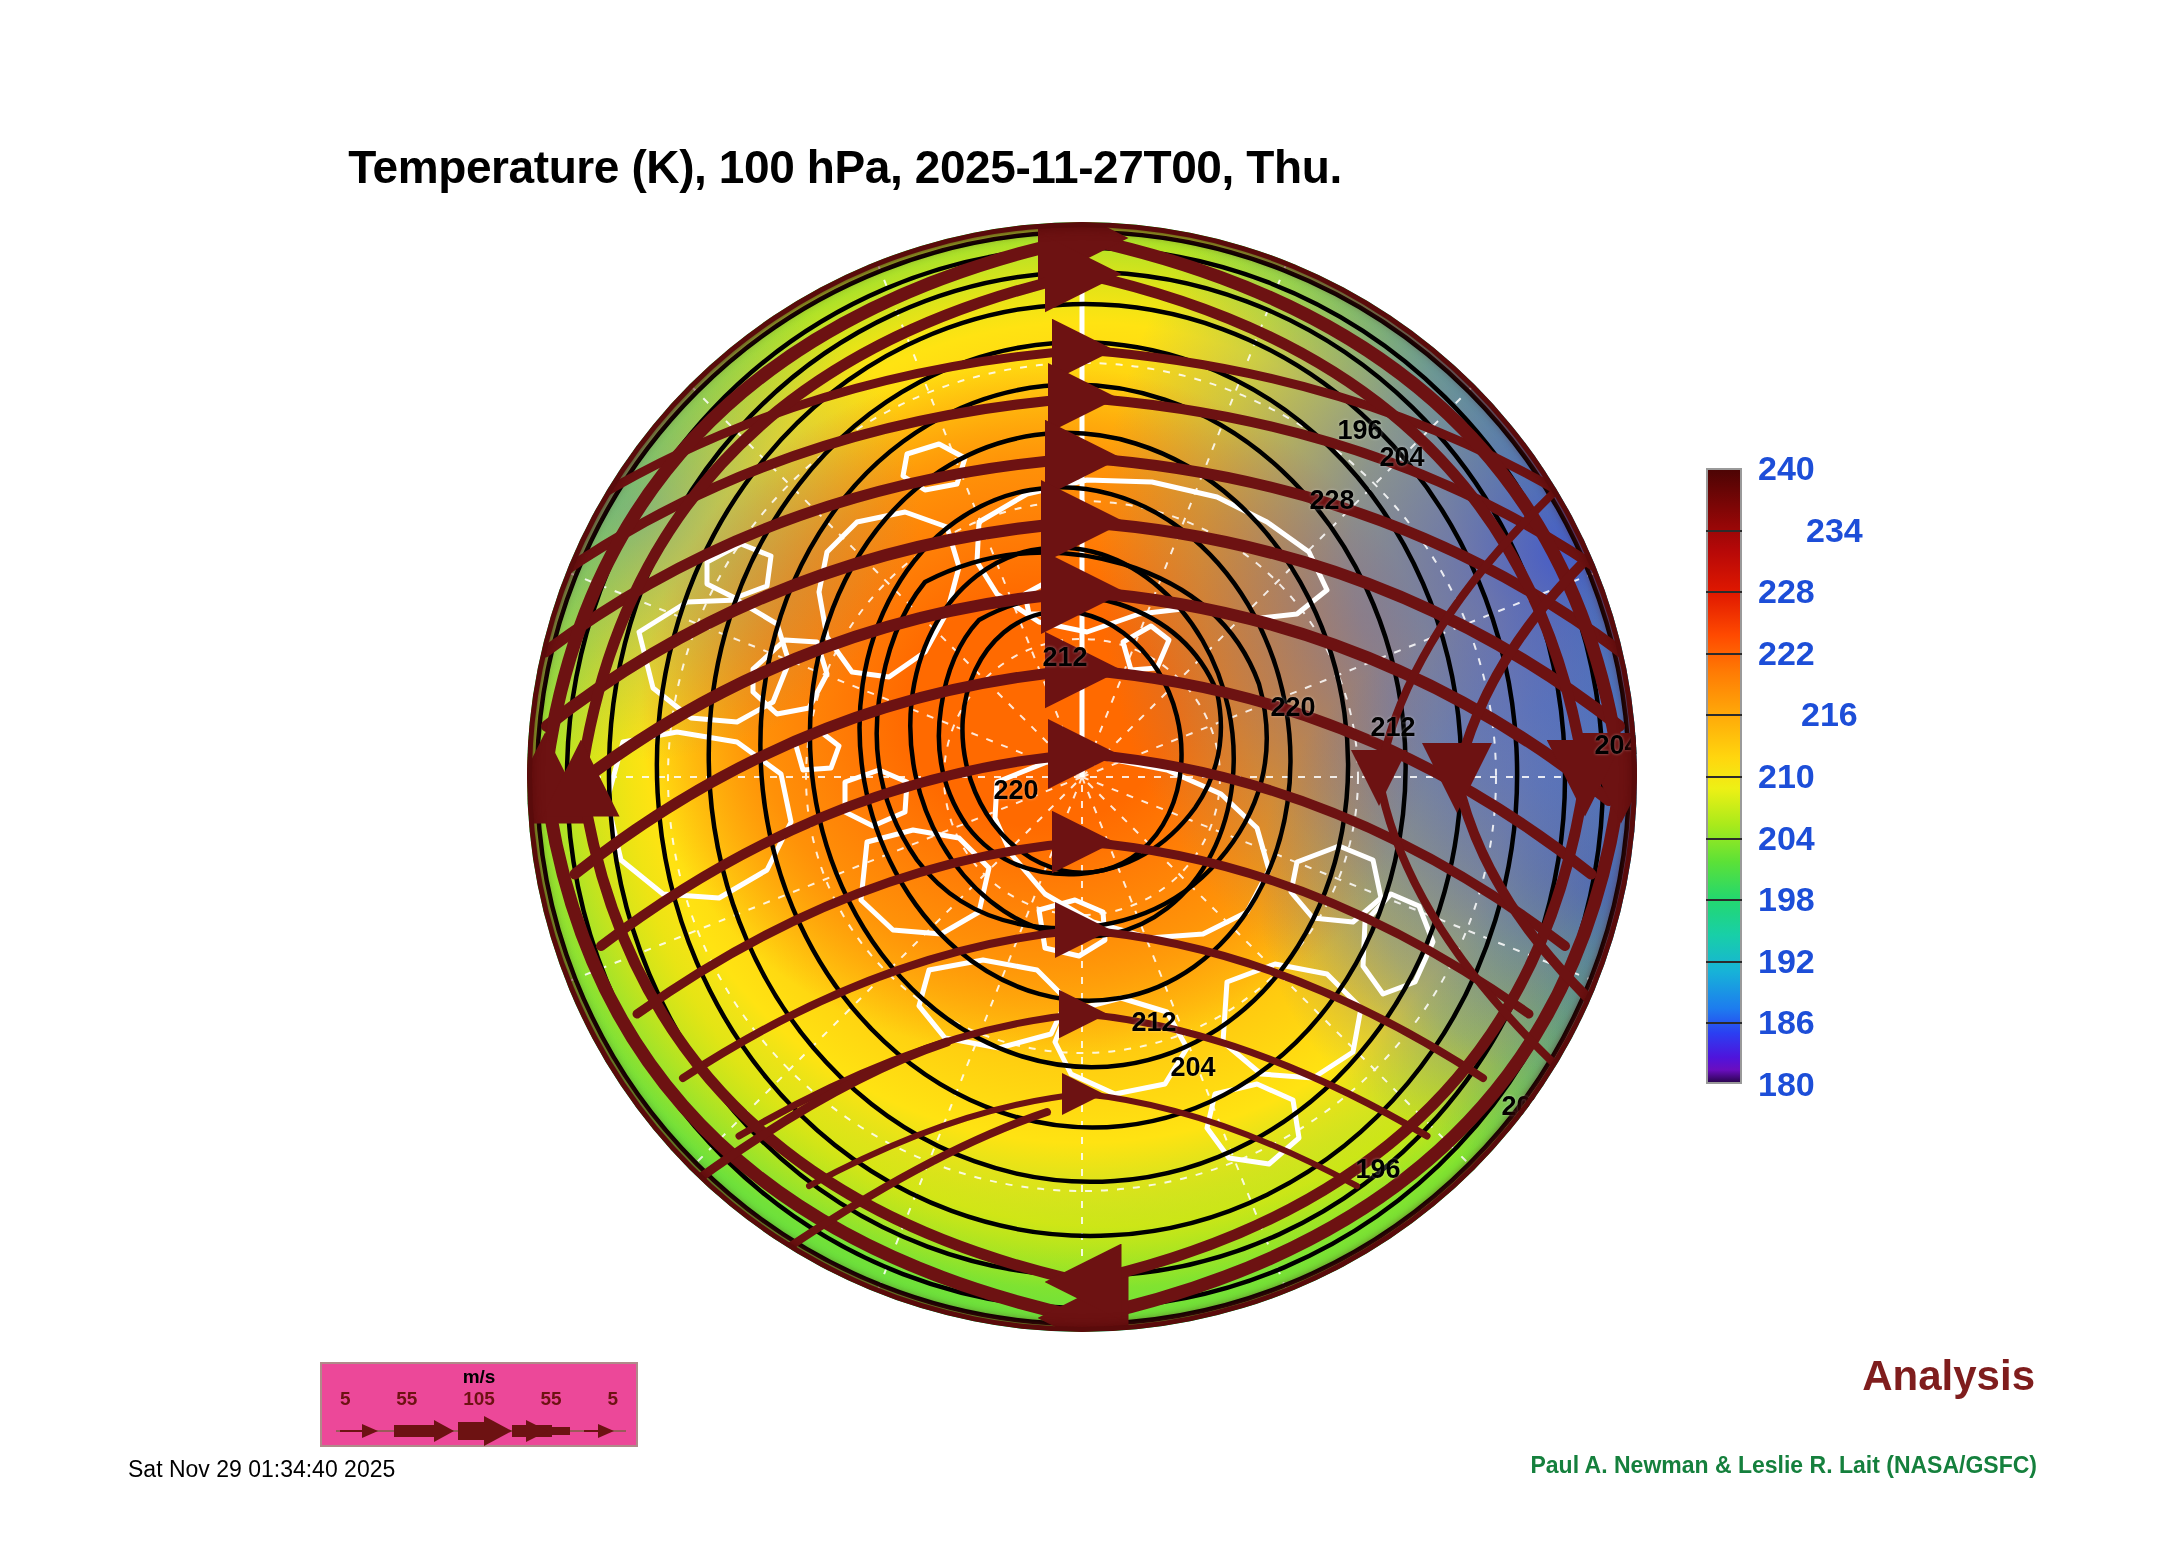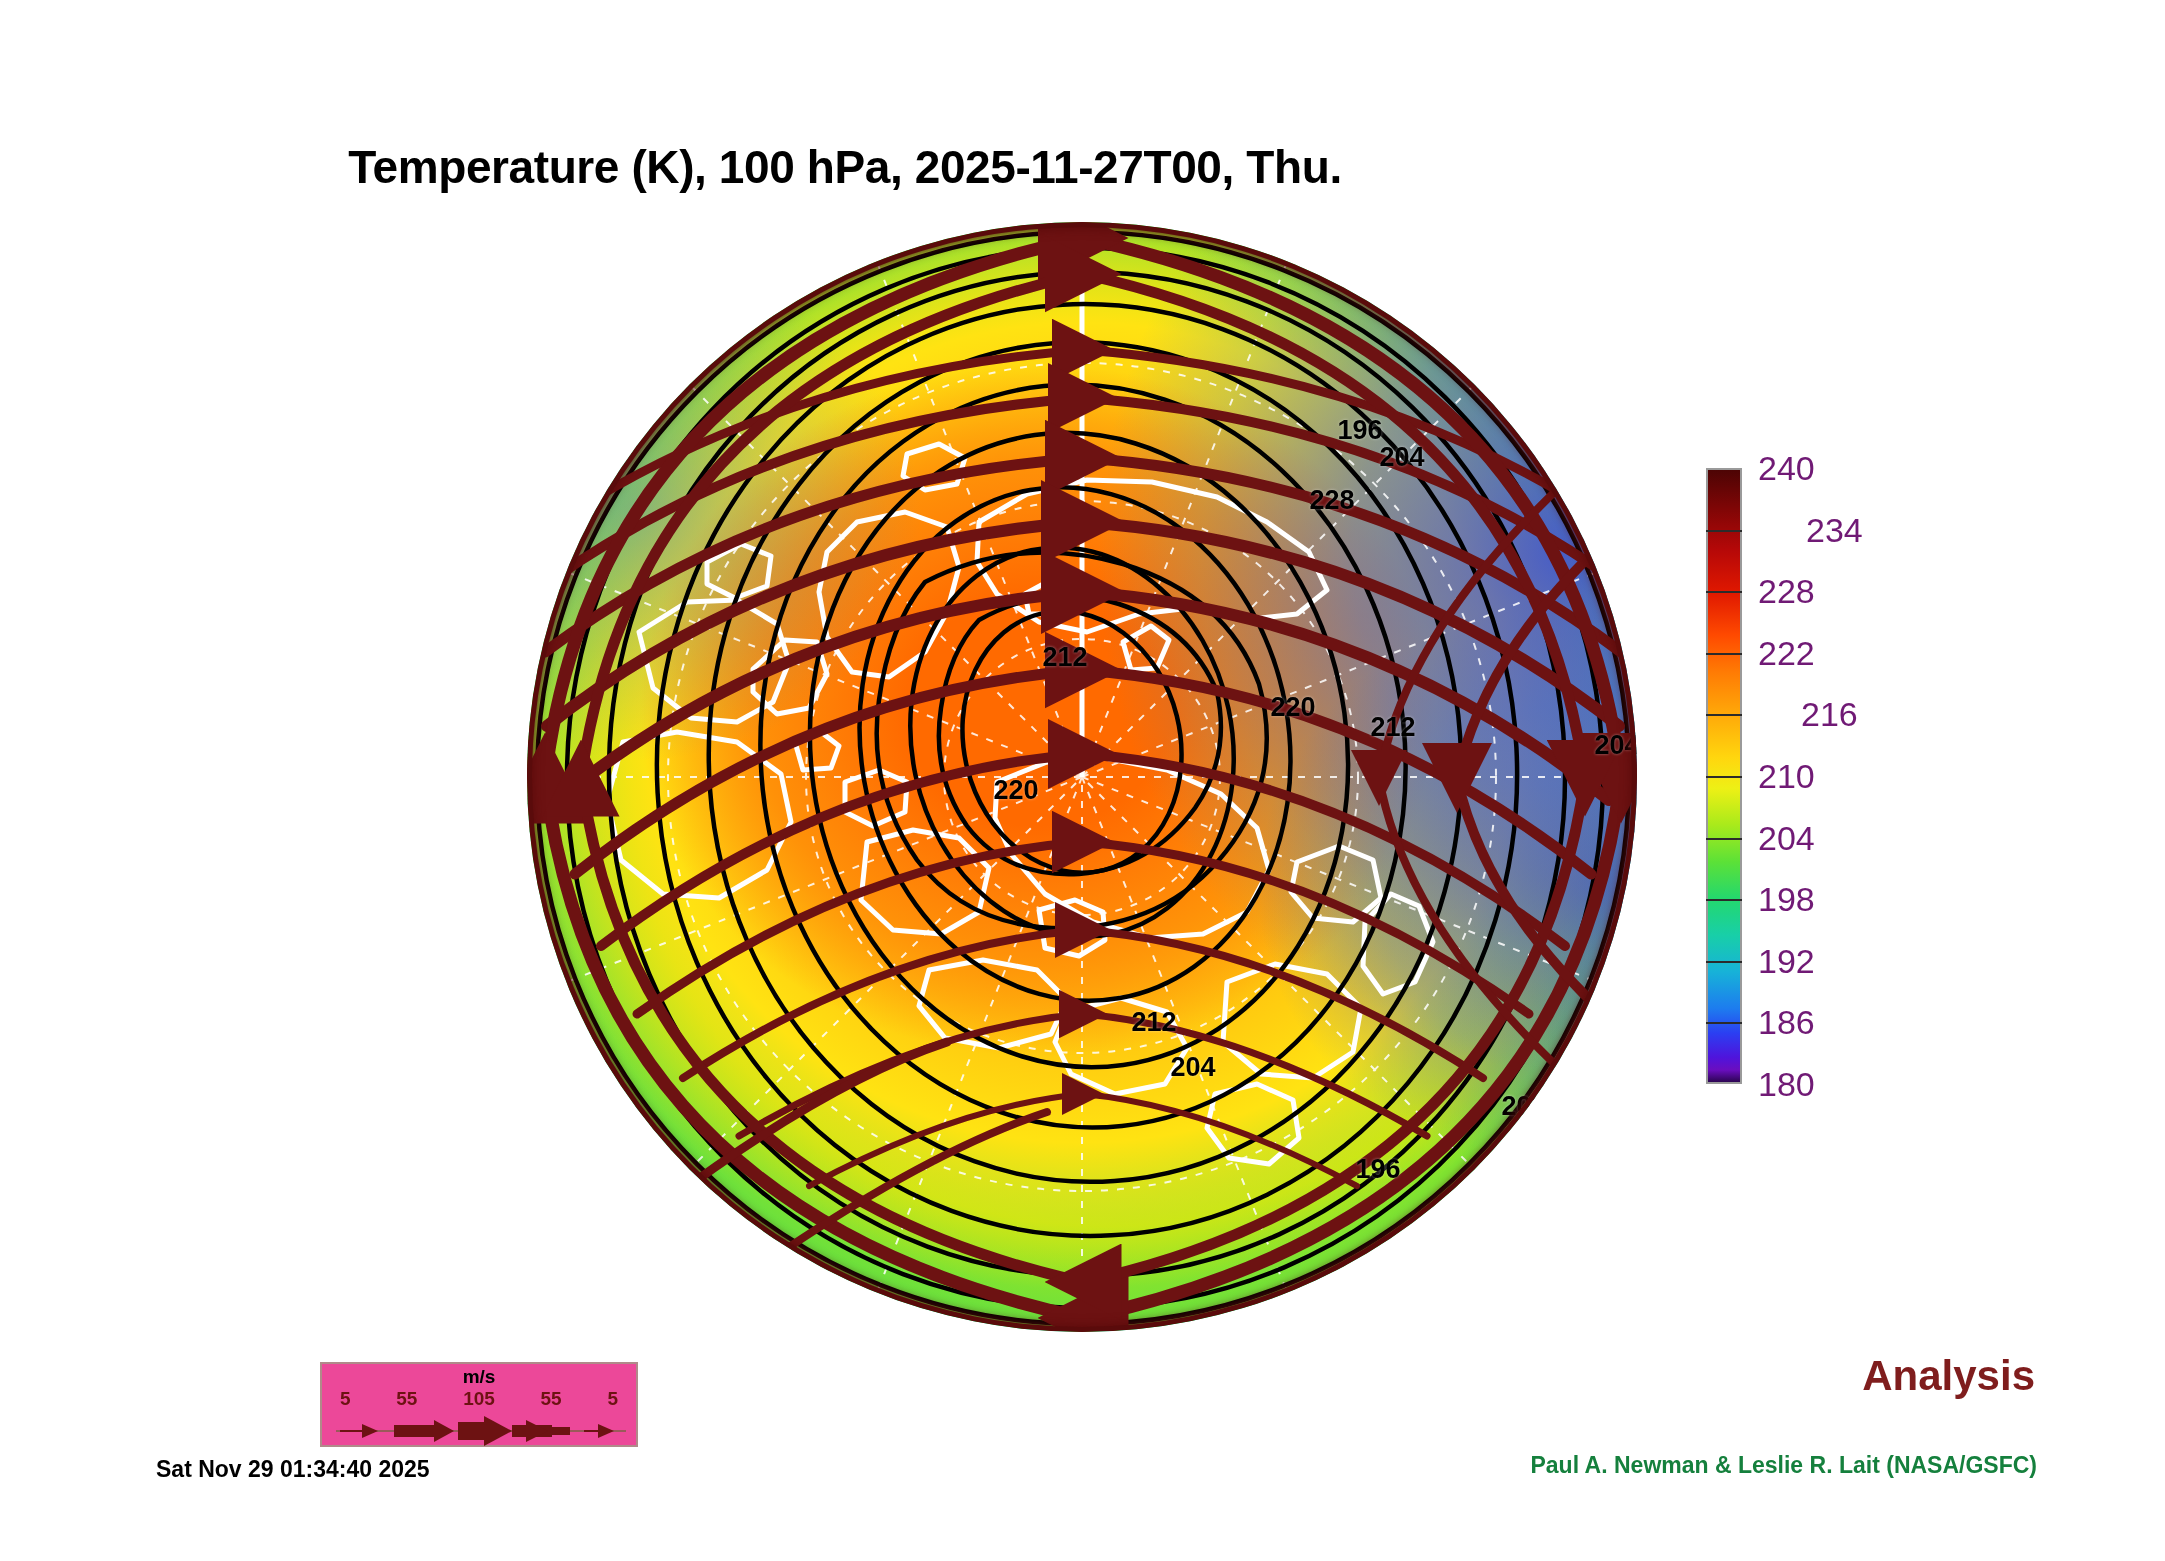--- a/index.html
+++ b/index.html
@@ -95,21 +95,21 @@
       #eef015 52%, #a9ea1b 58%, #5ce137 64%, #24d86d 70%,
       #18cfa8 76%, #17b2d8 82%, #1d7cef 88%, #2b3ff2 92%,
       #4f14dc 96%, #6a0ec0 98%, #2c0452 100%);
   }
   .cb-tick {
     position: absolute; left: 0; width: 36px; height: 0;
     border-top: 2px solid #2b2b2b;
   }
   .cb-label {
     position: absolute; left: 52px;
-    font-size: 34px; font-weight: normal; color: #701a75;
+    font-size: 34px; font-weight: bold; color: #1d4ed8;
     line-height: 1; white-space: nowrap;
     transform: translateY(-50%);
   }
 
   
   #wind-legend {
     position: absolute;
     left: 320px; top: 1362px;
     width: 318px; height: 85px;
     border: 2px solid #b08a8a;
@@ -126,23 +126,22 @@
     padding: 0 18px; box-sizing: border-box;
   }
   #wind-ticklabels span {
     font-size: 19px; font-weight: bold; color: #6d1212;
   }
   #wind-arrow-row { position: absolute; left: 14px; top: 52px; }
 
   
   #timestamp {
     position: absolute; left: 128px; top: 1456px;
-    font-size: 23px; font-weight: bold; color: #000;
+    font-size: 23px; font-weight: normal; color: #000;
     white-space: nowrap;
-    margin-left: 28px;
   }
   #credit {
     position: absolute; right: 128px; top: 1452px;
     font-size: 23px; font-weight: bold; color: #15803d;
     white-space: nowrap;
   }
   #analysis-label {
     position: absolute; right: 130px; top: 1352px;
     font-size: 42px; font-weight: bold; color: #7f1d1d;
     white-space: nowrap;

